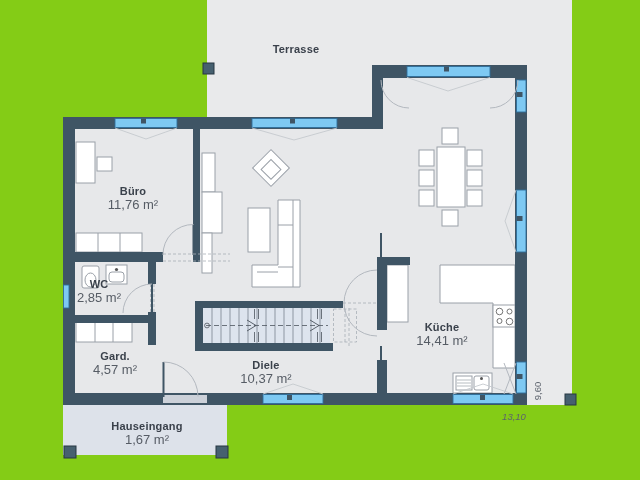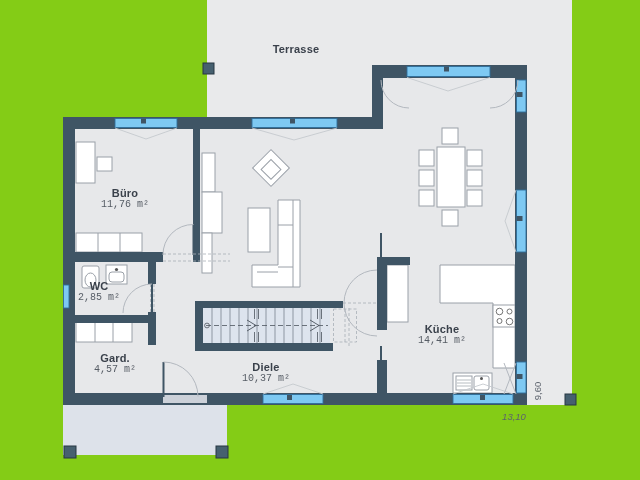--- a/index.html
+++ b/index.html
@@ -1,21 +1,21 @@
 <!DOCTYPE html>
 <html><head>
 <meta charset="utf-8">
 <style>
   html,body{margin:0;padding:0;background:#ffffff;}
   #stage{position:relative;width:640px;height:480px;background:#84cc16;overflow:hidden;
          font-family:"Liberation Sans",sans-serif;}
   #plan-svg{position:absolute;left:0;top:0;}
   .lbl{position:absolute;transform:translate(-50%,-50%);text-align:center;white-space:nowrap;z-index:5;}
   .lbl .nm{display:block;font-weight:bold;font-size:11px;color:#3a414b;letter-spacing:.2px;}
-  .lbl .ar{display:block;font-size:10px;color:#565c65;margin-top:0px;font-family:Liberation Mono, monospace;}
+  .lbl .ar{display:block;font-size:13px;color:#565c65;margin-top:0px;}
   .dim{position:absolute;font-size:9.5px;color:#5c636c;z-index:5;white-space:nowrap;}
   .dim.vert{transform:translate(-50%,-50%) rotate(-90deg);}
   .dim.horz{transform:translate(-50%,-50%);font-style:italic;}
 </style>
 </head>
 <body>
 
 <div id="stage">
 
 <svg id="plan-svg" width="640" height="480" viewBox="0 0 640 480">
@@ -223,37 +223,41 @@
     <polyline points="407,77.5 448,91 490,77.5"></polyline>
     <polyline points="516,190 505,221 516,252"></polyline>
     <polyline points="263,394 293,384 323,394"></polyline>
     <polyline points="453,394 483,384 513,394"></polyline>
   </g>
 </svg>
 
   <div class="lbl" style="left:296px;top:49px">
     <span class="nm">Terrasse</span>
   </div>
-  <div class="lbl" style="left:125px;top:198px">
+  <div class="lbl" style="left:133px;top:198px">
     <span class="nm">Büro</span>
     <span class="ar">11,76 m²</span>
   </div>
   <div class="lbl" style="left:99px;top:291px">
     <span class="nm">WC</span>
     <span class="ar">2,85 m²</span>
   </div>
   <div class="lbl" style="left:115px;top:363px">
     <span class="nm">Gard.</span>
     <span class="ar">4,57 m²</span>
   </div>
   <div class="lbl" style="left:266px;top:372px">
     <span class="nm">Diele</span>
     <span class="ar">10,37 m²</span>
   </div>
   <div class="lbl" style="left:442px;top:334px">
     <span class="nm">Küche</span>
     <span class="ar">14,41 m²</span>
   </div>
+  <div class="lbl" style="left:147px;top:433px">
+    <span class="nm">Hauseingang</span>
+    <span class="ar">1,67 m²</span>
+  </div>
 
   <div class="dim horz" style="left:514px;top:416px">13,10</div>
   <div class="dim vert" style="left:537px;top:391px">9,60</div>
 
 </div>
 
 </body></html>

